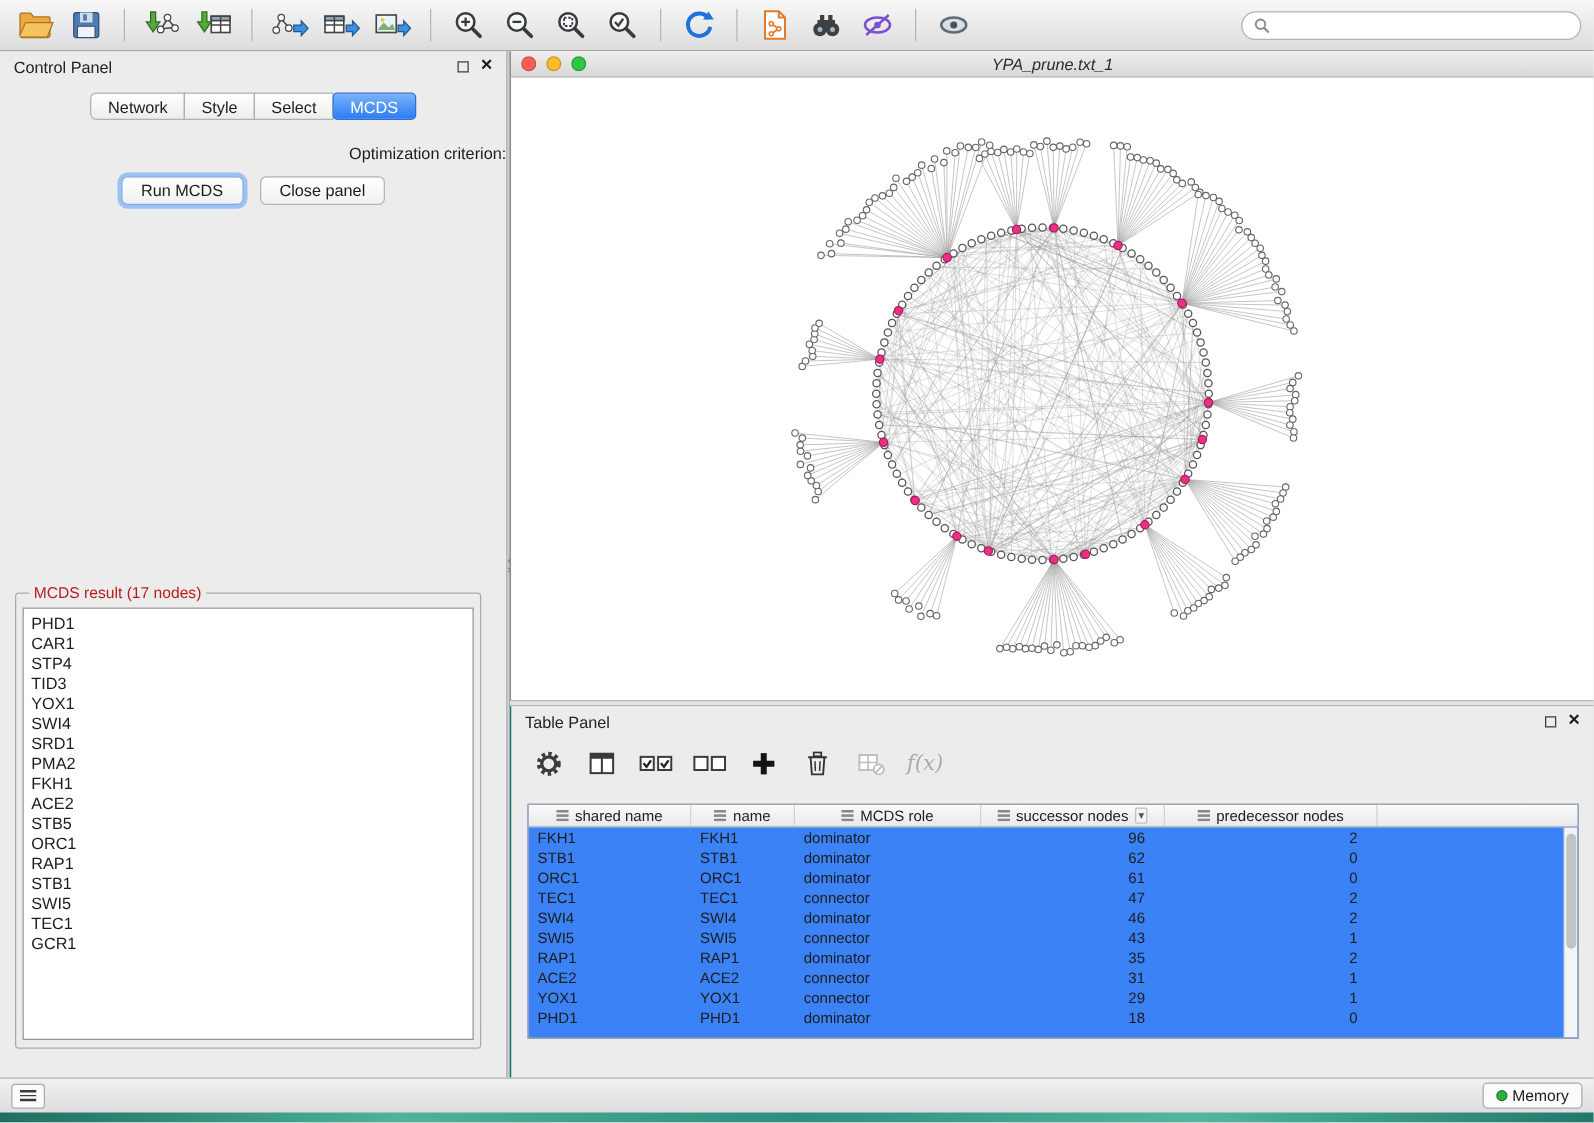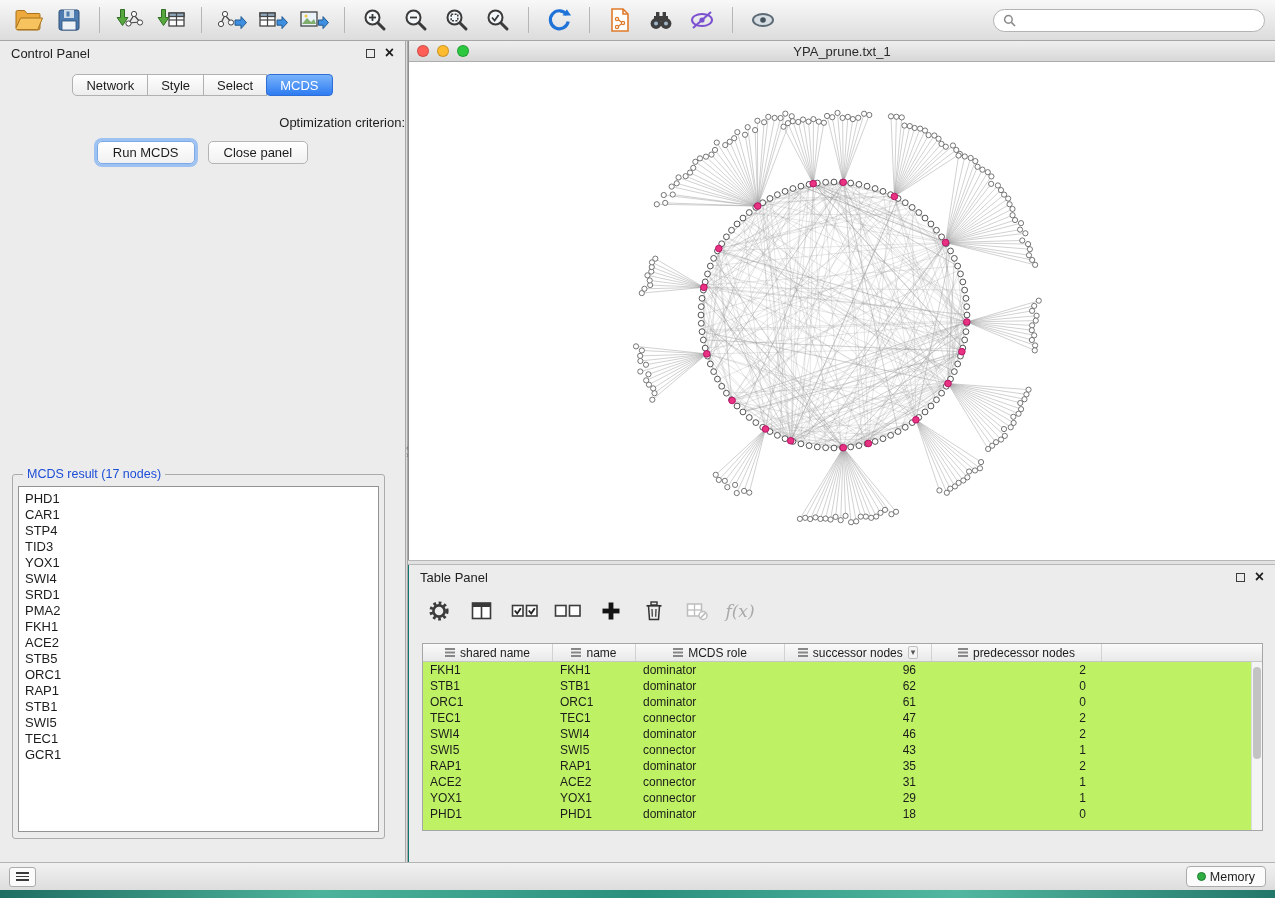--- a/index.html
+++ b/index.html
@@ -35,48 +35,48 @@
     border-radius:5px;display:flex;align-items:center;overflow:hidden;}
   .dd-value{flex:1;padding:0 8px;font-size:12.8px;white-space:nowrap;}
   .dd-btn{width:20px;height:24px;background:linear-gradient(#74b0f8,#2e7bf0);color:#fff;
     display:flex;flex-direction:column;align-items:center;justify-content:center;font-size:6.5px;line-height:6px;}
   .cp-btnrow{display:flex;justify-content:center;gap:13px;margin-top:11px;}
   .btn{background:linear-gradient(#ffffff,#f1f1f1);border:1px solid #b4b4b4;border-radius:5px;
     height:23px;padding:0 15px;font-size:13px;font-family:"Liberation Sans",sans-serif;color:#1c1c1c;}
   .btn.focus{box-shadow:0 0 0 3px rgba(92,158,246,.55);border-color:#7aa8e8;}
   fieldset.mcds{position:absolute;left:12px;top:426px;width:373px;height:372px;
     border:1px solid #ababab;border-radius:3px;padding:5px 5px 6px;}
-  fieldset.mcds legend{font-size:12.5px;padding:0 4px;margin-left:5px;color:#1d4ed8;}
+  fieldset.mcds legend{font-size:12.5px;padding:0 4px;margin-left:5px;color:#b91c1c;}
   .mcds-list{background:#fff;border:1px solid #939393;height:100%;padding:4px 6px;overflow:hidden;}
   .mcds-item{height:16px;line-height:16px;font-size:13px;}
 
   
   .vsplit{position:absolute;left:405px;top:41px;width:3px;height:821px;background:#dcdcdc;
     border-left:1px solid #a9a9a9;border-right:1px solid #a9a9a9;}
   .split-handle{position:absolute;left:-3px;top:404px;width:9px;color:#6a6a6a;font-size:9px;line-height:7px;text-align:center;}
   .hsplit{position:absolute;left:408px;top:560px;width:867px;height:5px;background:#e2e2e2;
     border-top:1px solid #b7b7b7;border-bottom:1px solid #b7b7b7;}
 
   
   .network-window{position:absolute;left:408px;top:41px;width:867px;height:519px;background:#fff;
-    border-left:1px solid #8f8f8f;}
+    border-left:1px solid #8f8f8f;font-style:italic;}
   .net-titlebar{position:relative;height:21px;background:linear-gradient(#efefef,#d7d7d7);
     border-bottom:1px solid #adadad;display:flex;align-items:center;padding:0 8px;gap:8px;}
   .tl{width:12px;height:12px;border-radius:50%;display:inline-block;border:0.5px solid rgba(0,0,0,.2);}
   .tl.red{background:#ff5f57;} .tl.yellow{background:#febb2e;} .tl.green{background:#2bc840;}
   .net-title{position:absolute;left:0;right:0;text-align:center;font-size:13px;color:#2a2a2a;}
   #net-svg{display:block;background:#fff;}
 
   
   .table-panel{position:absolute;left:408px;top:565px;width:867px;height:297px;background:#ececec;
     border-left:1px solid #0f766e;}
   .tp-toolbar{height:44px;display:flex;align-items:center;padding:0 16px;gap:15px;}
   .tp-ico{width:28px;height:28px;display:flex;align-items:center;justify-content:center;}
   .fx{font-family:"DejaVu Serif",serif;font-style:italic;font-size:17px;color:#a9a9a9;}
-  .tp-table{position:absolute;left:13px;top:78px;width:841px;height:188px;background:#bef264;
+  .tp-table{position:absolute;left:13px;top:78px;width:841px;height:188px;background:#3b82f6;
     border:1px solid #a6a6a6;display:flex;flex-direction:column;}
   .tp-head{display:flex;height:18px;background:linear-gradient(#fafafa,#e9e9e9);
     border-bottom:1px solid #c6c6c6;font-size:12px;flex:0 0 auto;}
   .th{display:flex;align-items:center;justify-content:center;gap:5px;border-right:1px solid #d2d2d2;color:#1c1c1c;}
   .th.th-fill{flex:1;border-right:none;}
   .sortbox{font-size:9px;color:#555;border:1px solid #c0c0c0;background:#f3f3f3;line-height:9px;padding:1px 2px;border-radius:2px;}
   .tp-body{flex:1;position:relative;overflow:hidden;}
   .tr{display:flex;height:16px;align-items:center;font-size:12px;}
   .td{overflow:hidden;white-space:nowrap;}
   .c0{width:130px;} .c1{width:83px;} .c2{width:149px;} .c3{width:147px;} .c4{width:170px;}

